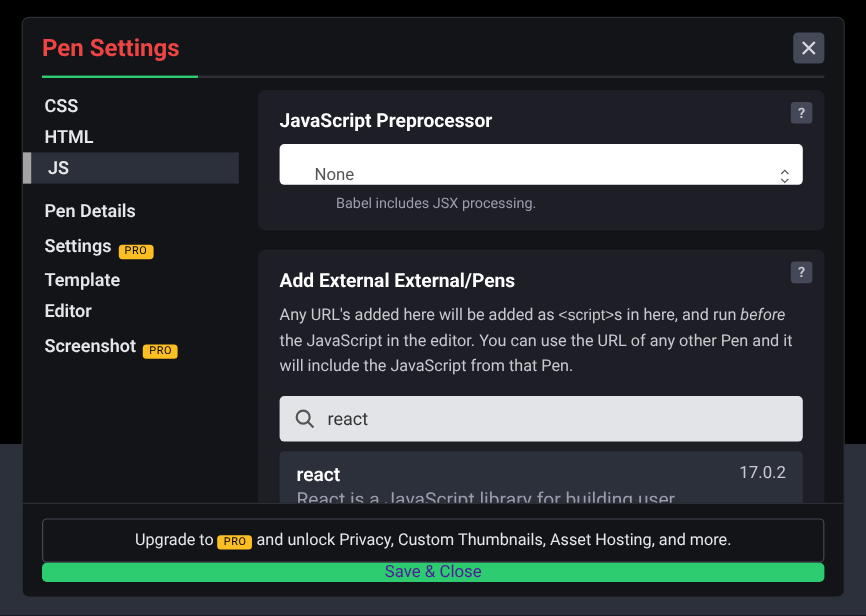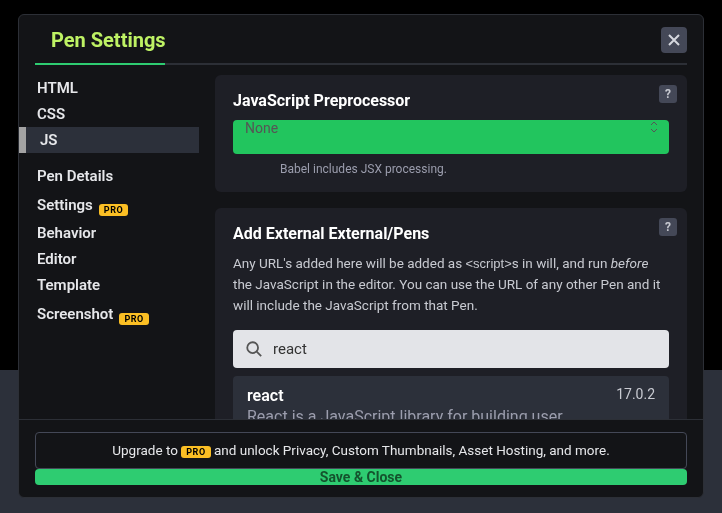--- a/index.html
+++ b/index.html
@@ -1,92 +1,89 @@
 <!DOCTYPE html>
 <html><head>
 <meta charset="utf-8">
 <style>
   * { margin:0; padding:0; box-sizing:border-box; font-family:-apple-system,BlinkMacSystemFont,"Segoe UI",Roboto,sans-serif; }
   body { background:#000; width:722px; height:513px; overflow:hidden; position:relative; }
   .modal { position:absolute; left:18px; top:14px; width:686px; height:484px; background:#131417; border:1px solid #2c2f36; border-radius:6px; display:flex; flex-direction:column; overflow:hidden; }
   .header { display:flex; align-items:center; justify-content:space-between; padding:12px 16px 10px 16px; }
-  .title { color:#bef264; font-size:20px; font-weight:700;margin-left:16px; }
+  .title { color:#ef4444; font-size:20px; font-weight:700; }
   .close { width:26px; height:26px; background:#444857; border-radius:4px; display:flex; align-items:center; justify-content:center; cursor:pointer; }
   .close svg { width:12px; height:12px; stroke:#d5d7de; stroke-width:2; }
   .divider { height:2px; background:#2c2f36; margin:0 16px; position:relative; }
   .divider::before { content:""; position:absolute; left:0; top:0; height:2px; width:130px; background:#2ecc71; }
   .body { flex:1; display:flex; min-height:0; }
   .sidebar { width:180px; padding-top:10px; }
   .s-item { display:flex; align-items:center; gap:6px; padding:4px 18px; color:#e6e7ea; font-size:15px; font-weight:600; cursor:pointer; }
   .s-item.active { background:#2c303a; border-left:7px solid #a3a3a3; padding-left:14px; }
   .s-spacer { height:10px; }
-  .pro { background:#fbbf24; color:#000; font-size:9px; font-weight:700; padding:1px 5px; border-radius:3px; letter-spacing:.5px;margin-top:11px; }
+  .pro { background:#fbbf24; color:#000; font-size:9px; font-weight:400; padding:1px 5px; border-radius:3px; letter-spacing:.5px;margin-top:11px; }
   .main { flex:1; padding:10px 16px 0 16px; overflow-y:hidden; }
   .panel { background:#1e1f26; border-radius:6px; padding:16px 18px; margin-bottom:16px; position:relative; }
   .help { position:absolute; right:10px; top:10px; width:18px; height:18px; background:#444857; border-radius:3px; color:#c8cad1; font-size:12px; font-weight:700; display:flex; align-items:center; justify-content:center; cursor:pointer; }
   .p-title { color:#fff; font-size:16px; font-weight:700; margin-bottom:10px; }
-  .select { background:#22c55e; border-radius:4px; height:34px; display:flex; align-items:flex-start; padding:0 12px; color:#555; font-size:14px; position:relative; cursor:pointer; }
+  .select { background:#ffffff; border-radius:4px; height:34px; display:flex; align-items:flex-end; padding:0 29px; color:#555; font-size:14px; position:relative; cursor:pointer; }
   .select svg { position:absolute; right:10px; width:10px; height:14px; stroke:#555; stroke-width:1; fill:none; }
   .hint { color:#9b9dad; font-size:12px; margin-top:8px;margin-left:47px; }
   .desc { color:#c8cad1; font-size:13.5px; line-height:1.55; margin-bottom:14px; }
   .desc code { font-family:Liberation Sans, sans-serif; font-size:13px; }
   .desc em { font-style:italic; }
   .search { background:#e3e4e8; border-radius:4px; height:38px; display:flex; align-items:center; padding:0 12px; gap:10px; }
   .search svg { width:18px; height:18px; stroke:#555; stroke-width:2; fill:none; }
   .search span { color:#333; font-size:15px; }
   .result { background:#2c303a; border-radius:4px; margin-top:8px; padding:10px 14px; display:flex; justify-content:space-between; align-items:flex-start; cursor:pointer; }
   .r-name { color:#fff; font-size:16px; font-weight:600; }
   .r-desc { color:#9b9dad; font-size:16px; margin-top:2px; }
   .r-ver { color:#c8cad1; font-size:14px; }
   .footer { border-top:1px solid #2c2f36; padding:12px 16px; display:flex; gap:0; align-items:stretch;flex-direction:column; }
   .upsell { flex:1; border:1px solid #444857; border-radius:4px; padding:8px 16px; color:#e6e7ea; font-size:13.5px; text-align:center; line-height:1.4; display:flex; align-items:center; justify-content:center; cursor:pointer; }
-  .save { background:#2ecc71; color:#14532d; font-weight:700; font-size:14px; padding:0 20px; border-radius:4px; border:none; display:flex; align-items:center; justify-content:center; cursor:pointer; min-width:112px; }
+  .save { background:#2ecc71; color:#4c1d95; font-weight:400; font-size:14px; padding:0 20px; border-radius:4px; border:none; display:flex; align-items:center; justify-content:center; cursor:pointer; min-width:112px; }
   .bg-strip { position:absolute; left:0; right:0; top:370px; height:150px; background:#2c303a; z-index:-1; }
 </style>
 </head>
 <body>
 
 <div class="bg-strip"></div>
 <div class="modal">
   <div class="header">
     <div class="title">Pen Settings</div>
     <div class="close">
       <svg viewBox="0 0 12 12">
           <path d="M1 1L11 11M11 1L1 11"></path>
         </svg>
     </div>
   </div>
   <div class="divider"></div>
   <div class="body">
     <div class="sidebar">
       <div class="s-item">
-          <span>HTML</span>
+          <span>CSS</span>
         </div>
       <div class="s-item">
-          <span>CSS</span>
+          <span>HTML</span>
         </div>
       <div class="s-item active">
           <span>JS</span>
         </div>
       <div class="s-spacer"></div>
       <div class="s-item">
           <span>Pen Details</span>
         </div>
       <div class="s-item">
           <span>Settings</span>
           <span class="pro">PRO</span>
         </div>
       <div class="s-item">
-          <span>Behavior</span>
+          <span>Template</span>
         </div>
       <div class="s-item">
           <span>Editor</span>
-        </div>
-      <div class="s-item">
-          <span>Template</span>
         </div>
       <div class="s-item">
           <span>Screenshot</span>
           <span class="pro">PRO</span>
         </div>
     </div>
     <div class="main">
       <div class="panel">
         <div class="help">?</div>
         <div class="p-title">JavaScript Preprocessor</div>
@@ -94,21 +91,21 @@
           <span>None</span>
           <svg viewBox="0 0 10 14">
               <path d="M2 5L5 2L8 5M2 9L5 12L8 9"></path>
             </svg>
         </div>
         <div class="hint">Babel includes JSX processing.</div>
       </div>
       <div class="panel">
         <div class="help">?</div>
         <div class="p-title">Add External External/Pens</div>
-        <div class="desc"><span>Any URL's added here will be added as </span><code>&lt;script&gt;</code><span>s in will, and run </span><em>before</em><span> the JavaScript in the editor. You can use the URL of any other Pen and it will include the JavaScript from that Pen.</span></div>
+        <div class="desc"><span>Any URL's added here will be added as </span><code>&lt;script&gt;</code><span>s in here, and run </span><em>before</em><span> the JavaScript in the editor. You can use the URL of any other Pen and it will include the JavaScript from that Pen.</span></div>
         <div class="search">
           <svg viewBox="0 0 20 20">
               <circle cx="8.5" cy="8.5" r="6"></circle>
               <path d="M13 13L18 18"></path>
             </svg>
           <span>react</span>
         </div>
         <div class="result">
           <div>
             <div class="r-name">react</div>

